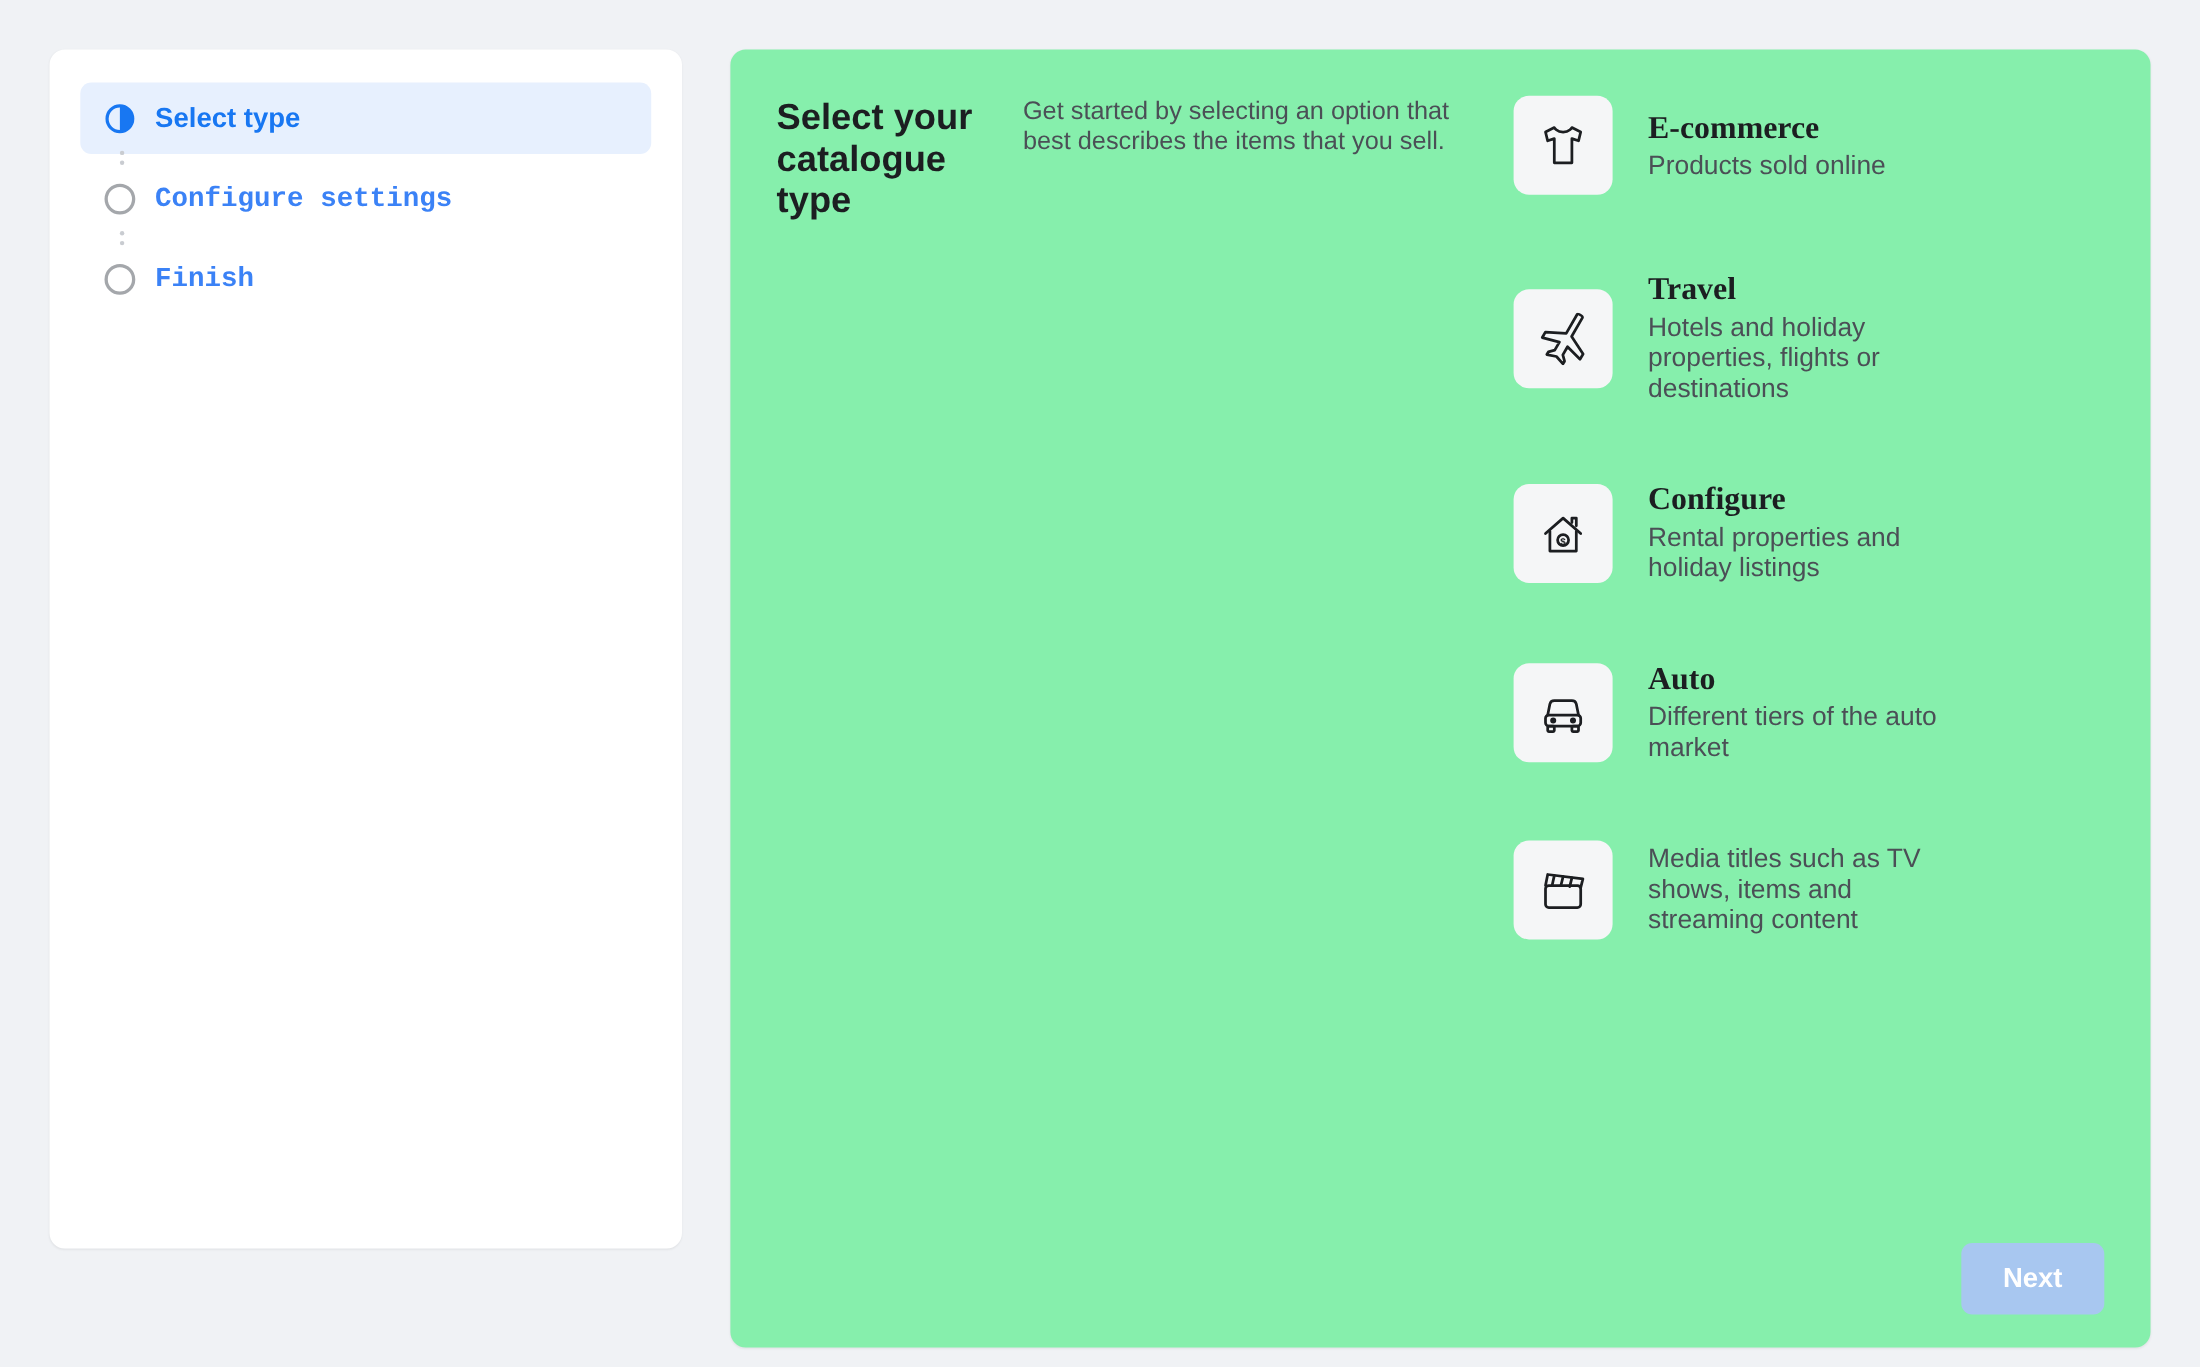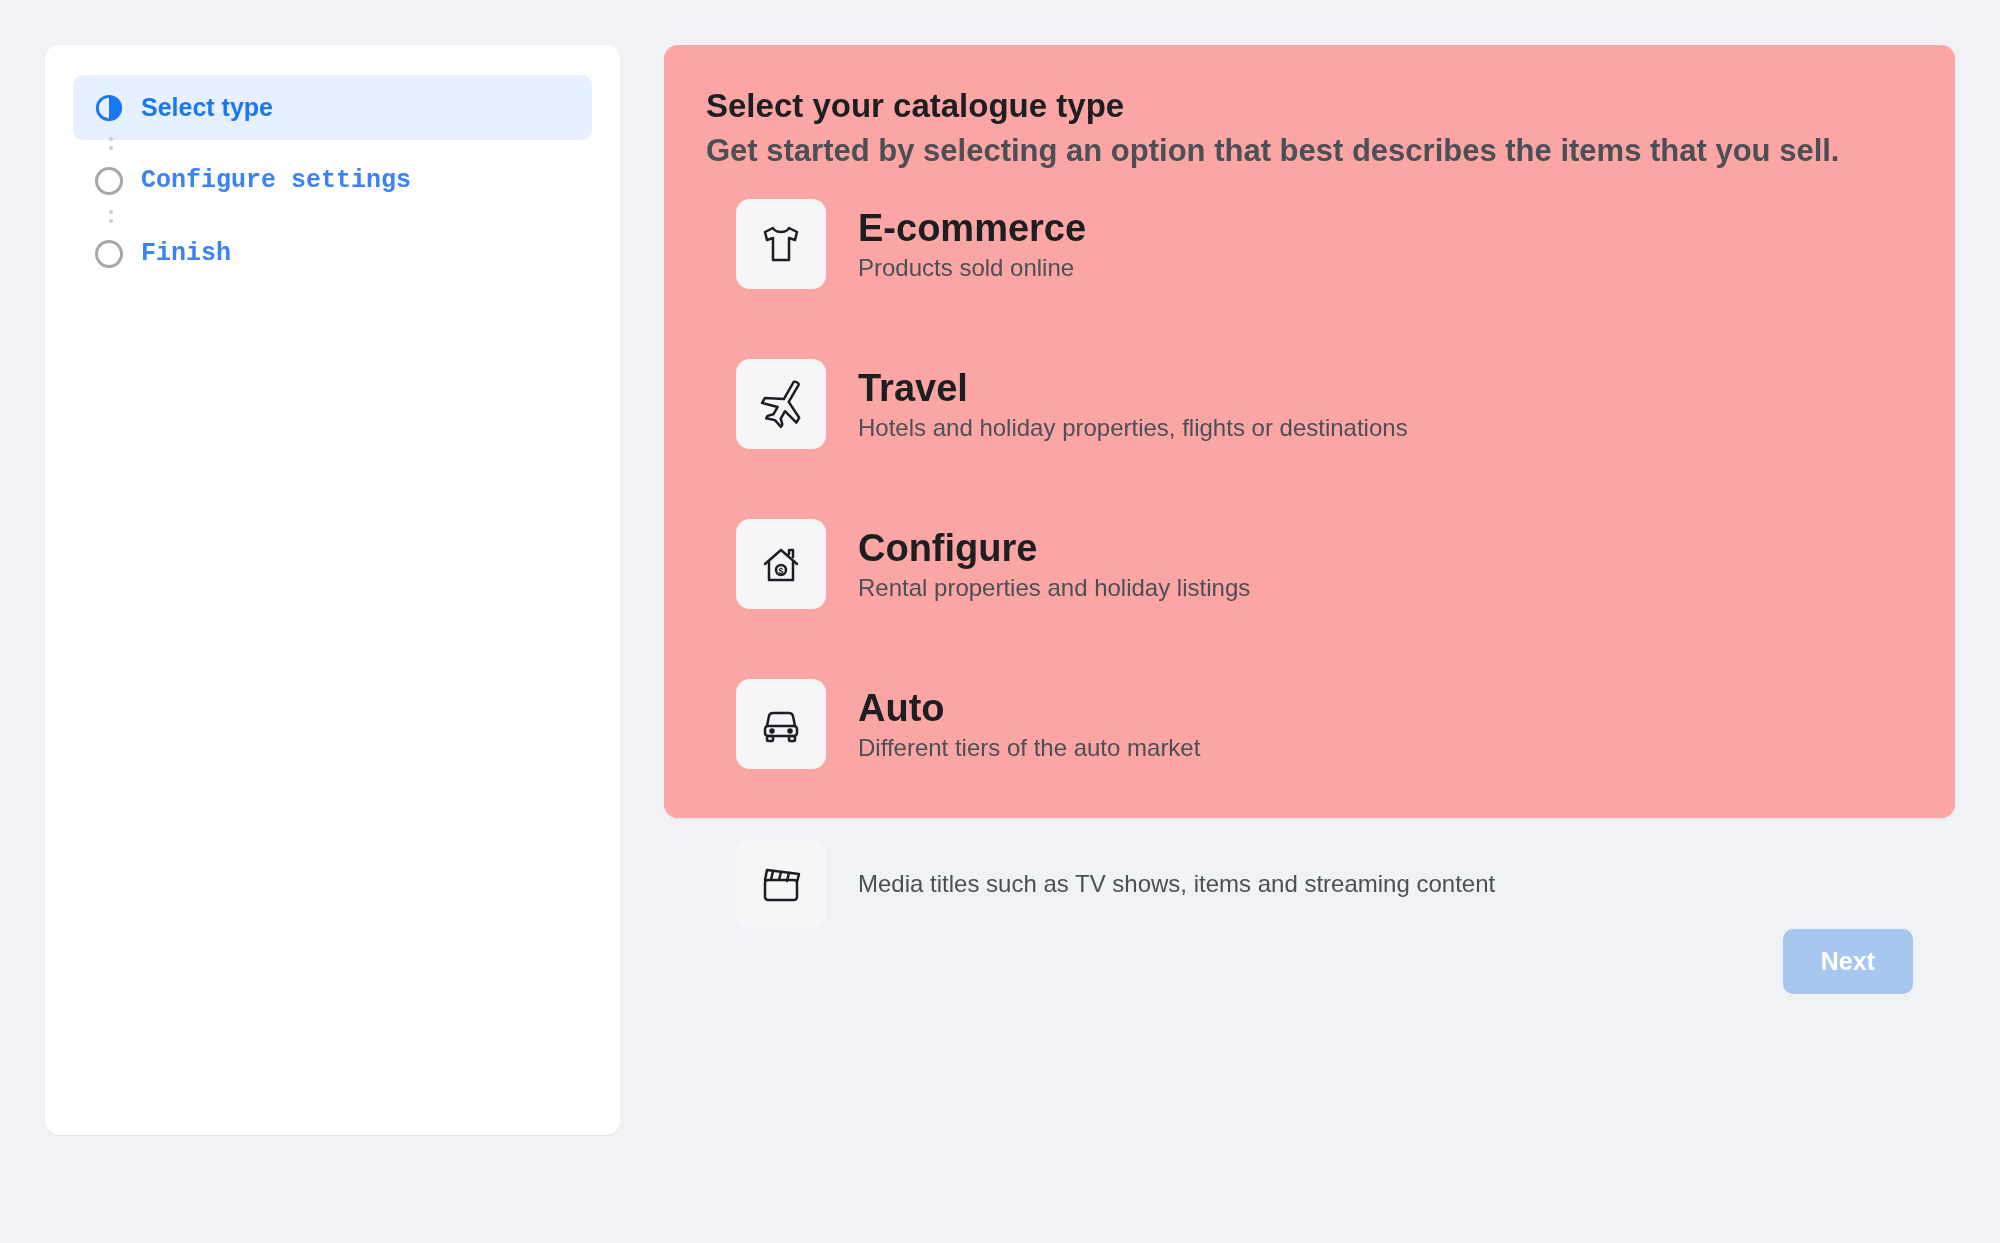--- a/index.html
+++ b/index.html
@@ -74,40 +74,39 @@
     }
     .step-circle-open {
       width: 28px;
       height: 28px;
       border-radius: 50%;
       border: 3px solid #a4a7ab;
       background: transparent;
     }
     .main {
       flex: 1;
-      background: #fca5a5;
+      background: #86efac;
       border-radius: 14px;
       padding: 42px 42px 30px 42px;
-      height: 773px;
+      height: 1180px;
       box-shadow: 0 1px 2px rgba(0,0,0,0.06);
       display: flex;
-      flex-direction: column;
+      flex-direction: row;
       position: relative;
     }
     .page-title {
       font-size: 33px;
       font-weight: 700;
       color: #1c1e21;
       margin-bottom: 8px;
     }
     .page-subtitle {
-      font-size: 31px;
+      font-size: 23px;
       color: #4b4f56;
       margin-bottom: 30px;
-      font-weight: bold;
     }
     .options {
       display: flex;
       flex-direction: column;
       gap: 70px;
       padding-left: 30px;
     }
     .option {
       display: flex;
       align-items: center;
@@ -125,24 +124,25 @@
       flex-shrink: 0;
     }
     .option-icon-box svg {
       width: 48px;
       height: 48px;
     }
     .option-text {
       flex: 1;
     }
     .option-title {
-      font-size: 38px;
+      font-size: 29px;
       font-weight: 700;
       color: #1c1e21;
       margin-bottom: 4px;
+      font-family: Liberation Serif, serif;
     }
     .option-desc {
       font-size: 24px;
       color: #4b4f56;
     }
     .footer {
       margin-top: auto;
       display: flex;
       justify-content: flex-end;
     }

